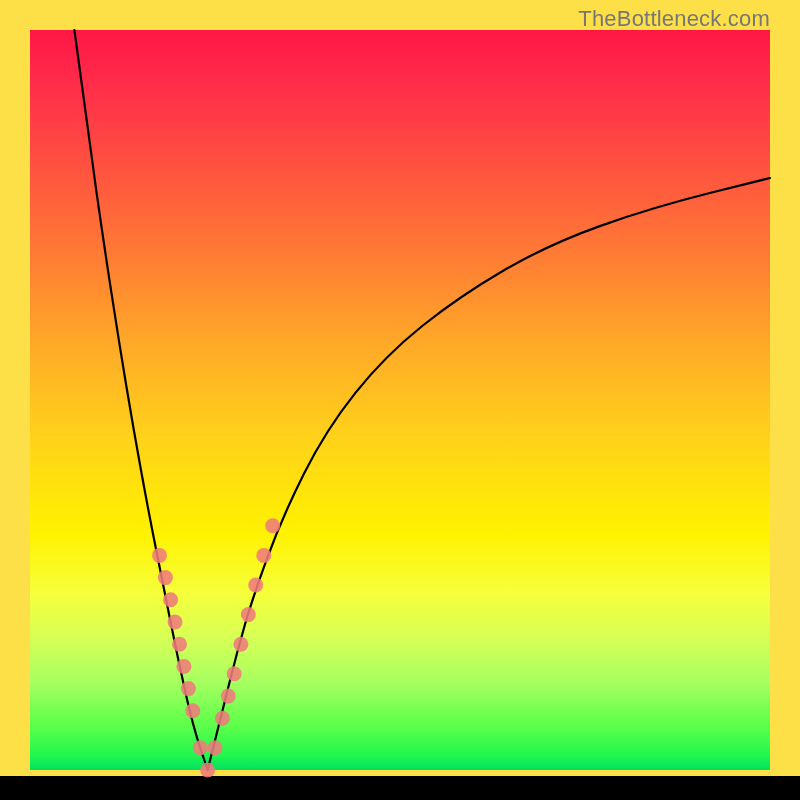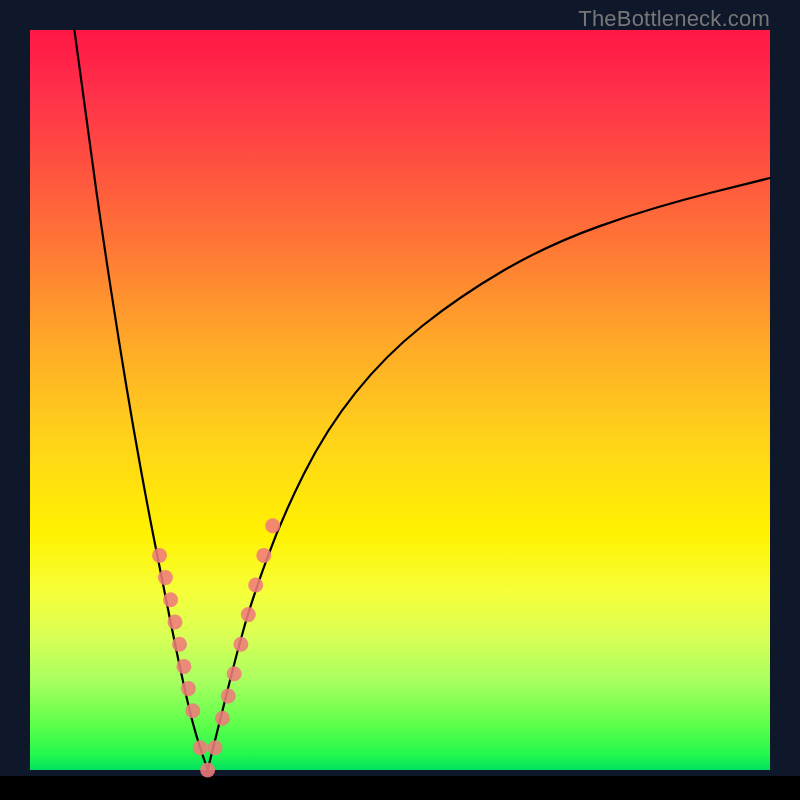--- a/index.html
+++ b/index.html
@@ -8,21 +8,21 @@
     width: 800px;
     height: 800px;
     background: #000;
     font-family: Arial, Helvetica, sans-serif;
     overflow: hidden;
   }
   .frame {
     position: relative;
     width: 800px;
     height: 776px;
-    background: #0f172a;
+    background: #fde047;
   }
   .plot-area {
     position: absolute;
     left: 30px;
     top: 30px;
     width: 740px;
     height: 740px;
     
     background: linear-gradient(
       to bottom,

